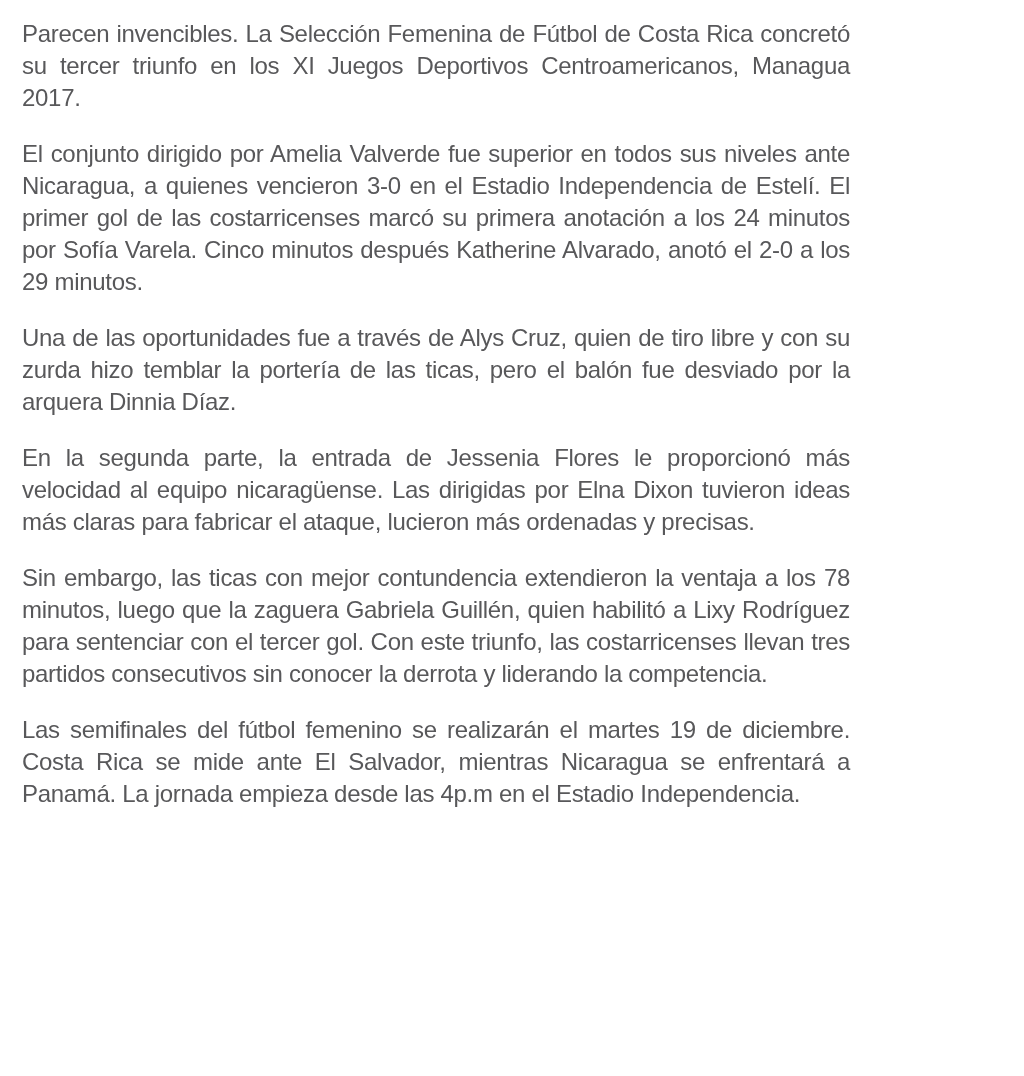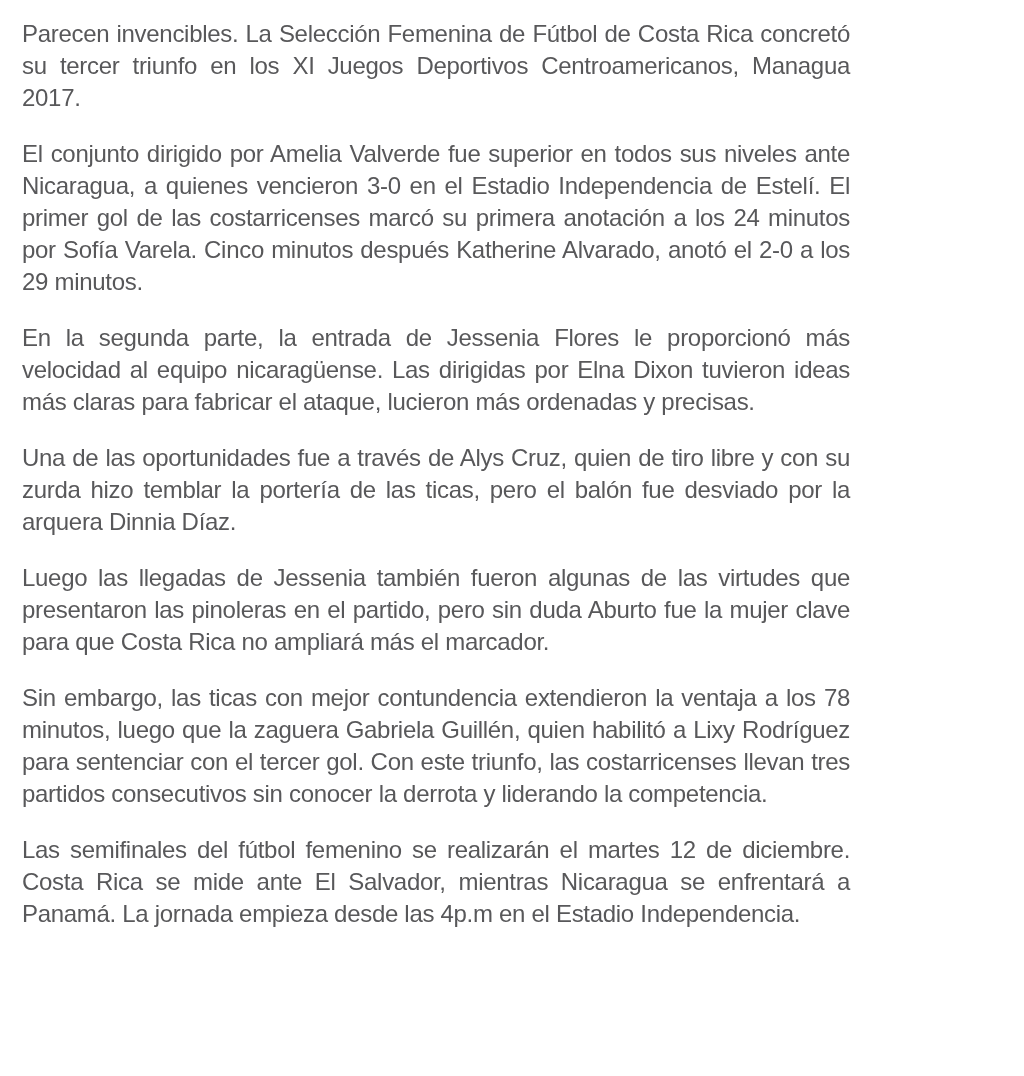--- a/index.html
+++ b/index.html
@@ -28,19 +28,18 @@
     margin: 0 0 24px 0;
   }
 </style>
 </head>
 <body>
 
 <div class="page">
   <div class="article">
     <p>Parecen invencibles. La Selección Femenina de Fútbol de Costa Rica concretó su tercer triunfo en los XI Juegos Deportivos Centroamericanos, Managua 2017.</p>
     <p>El conjunto dirigido por Amelia Valverde fue superior en todos sus niveles ante Nicaragua, a quienes vencieron 3-0 en el Estadio Independencia de Estelí. El primer gol de las costarricenses marcó su primera anotación a los 24 minutos por Sofía Varela. Cinco minutos después Katherine Alvarado, anotó el 2-0 a los 29 minutos.</p>
+    <p>Una de las oportunidades fue a través de Alys Cruz, quien de tiro libre y con su zurda hizo temblar la portería de las ticas, pero el balón fue desviado por la arquera Dinnia Díaz.</p>
     <p>En la segunda parte, la entrada de Jessenia Flores le proporcionó más velocidad al equipo nicaragüense. Las dirigidas por Elna Dixon tuvieron ideas más claras para fabricar el ataque, lucieron más ordenadas y precisas.</p>
-    <p>Una de las oportunidades fue a través de Alys Cruz, quien de tiro libre y con su zurda hizo temblar la portería de las ticas, pero el balón fue desviado por la arquera Dinnia Díaz.</p>
-    <p>Luego las llegadas de Jessenia también fueron algunas de las virtudes que presentaron las pinoleras en el partido, pero sin duda Aburto fue la mujer clave para que Costa Rica no ampliará más el marcador.</p>
     <p>Sin embargo, las ticas con mejor contundencia extendieron la ventaja a los 78 minutos, luego que la zaguera Gabriela Guillén, quien habilitó a Lixy Rodríguez para sentenciar con el tercer gol. Con este triunfo, las costarricenses llevan tres partidos consecutivos sin conocer la derrota y liderando la competencia.</p>
-    <p>Las semifinales del fútbol femenino se realizarán el martes 12 de diciembre. Costa Rica se mide ante El Salvador, mientras Nicaragua se enfrentará a Panamá. La jornada empieza desde las 4p.m en el Estadio Independencia.</p>
+    <p>Las semifinales del fútbol femenino se realizarán el martes 19 de diciembre. Costa Rica se mide ante El Salvador, mientras Nicaragua se enfrentará a Panamá. La jornada empieza desde las 4p.m en el Estadio Independencia.</p>
   </div>
 </div>
 
 </body></html>

